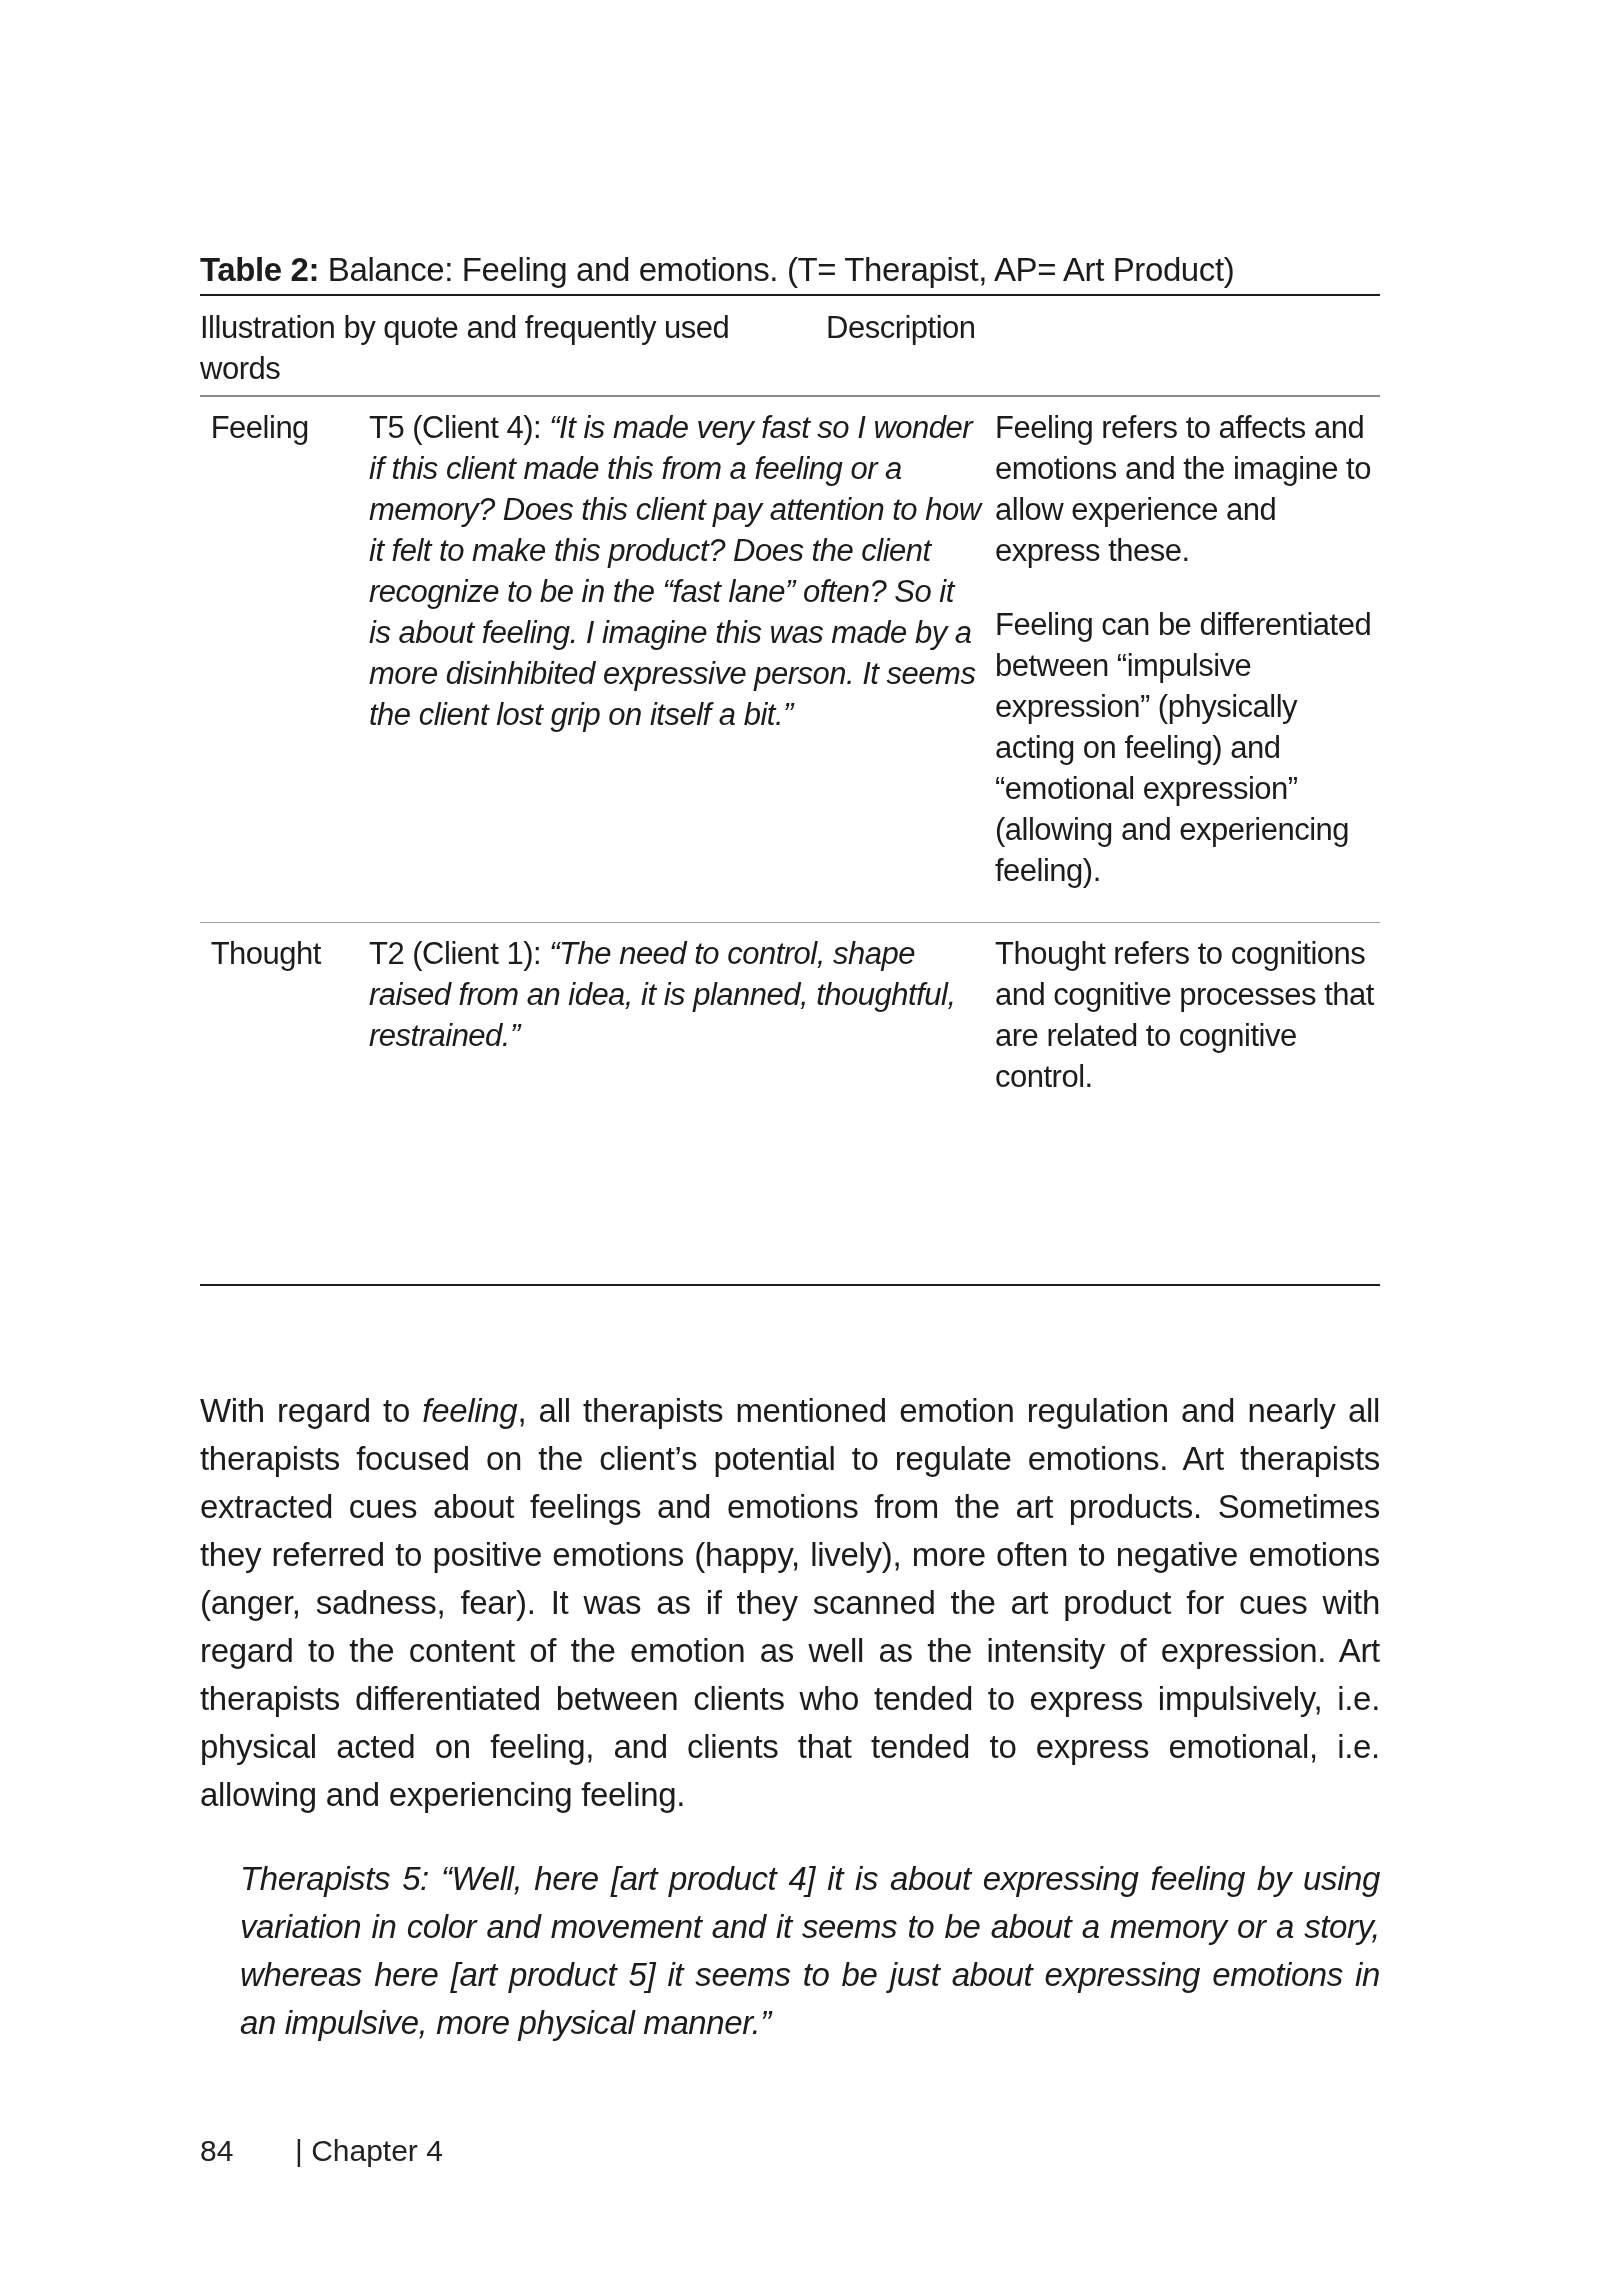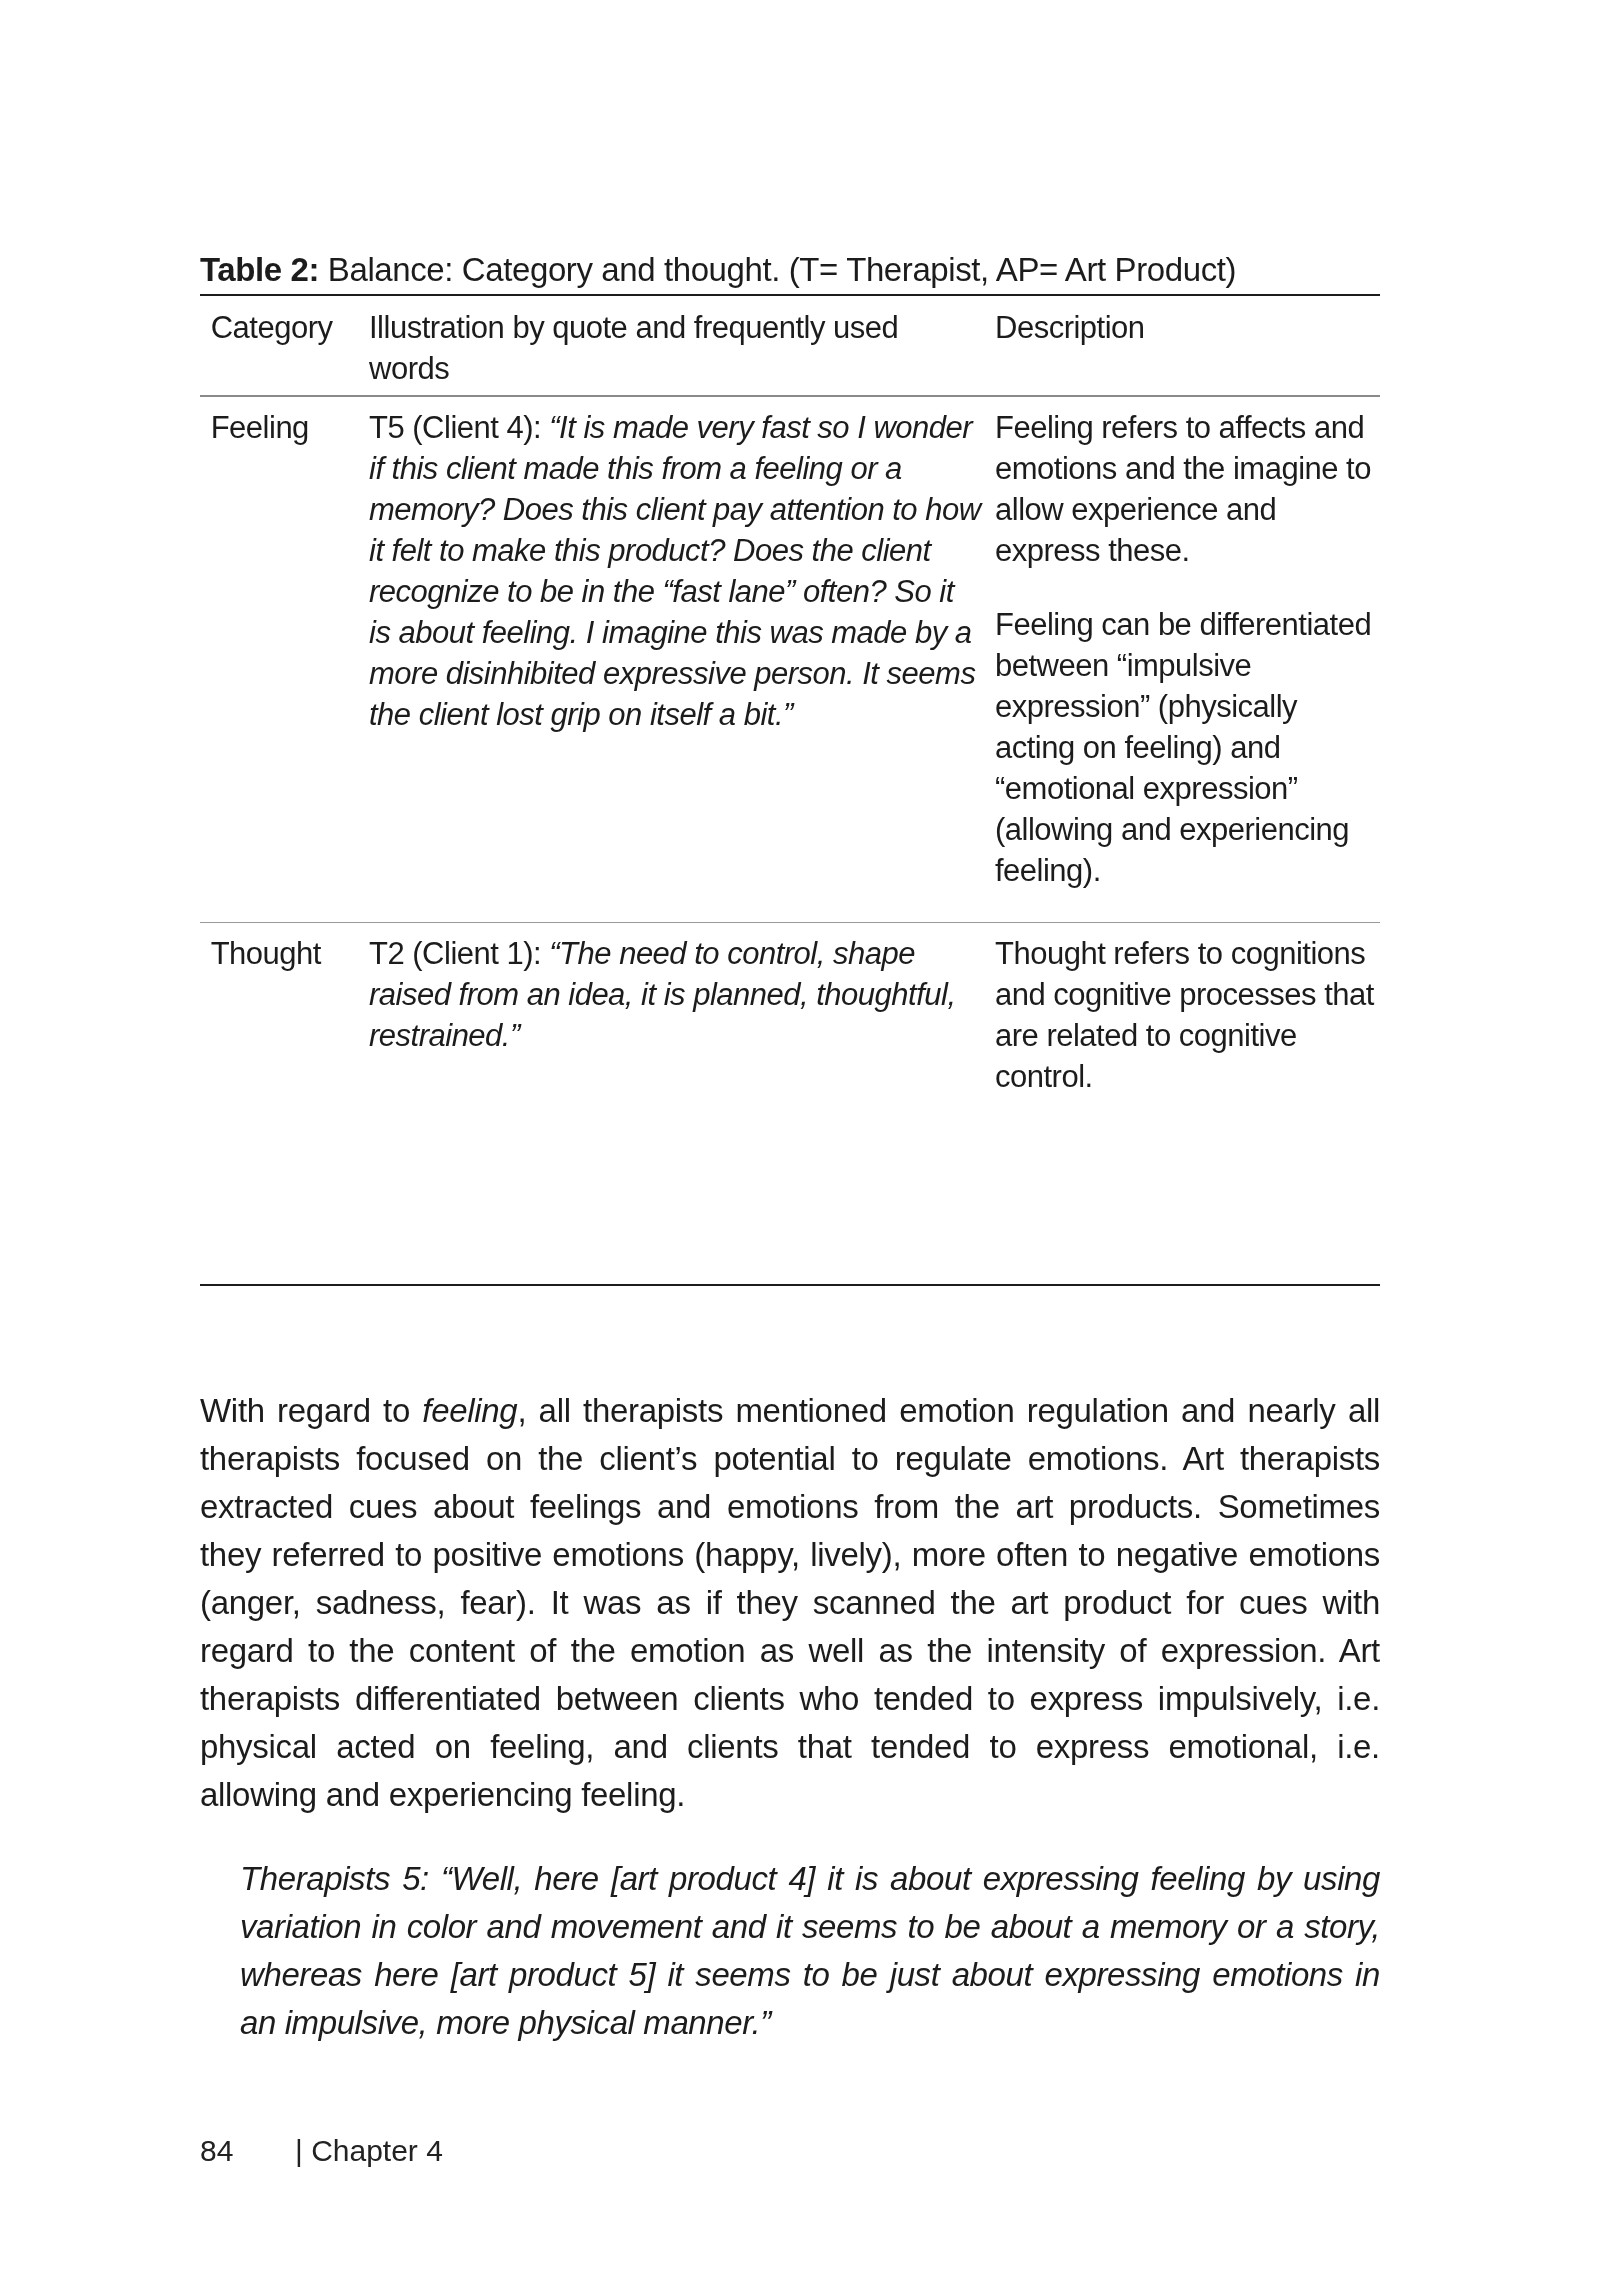--- a/index.html
+++ b/index.html
@@ -41,25 +41,24 @@
   }
   .footer {
     position: absolute; top: 2132px; left: 200px; font-size: 30px; line-height: 38px; color: #222;
   }
   .footer .pg { position: absolute; left: 0; top: 0; }
   .footer .chap { position: absolute; left: 95px; top: 0; white-space: nowrap; }
 </style>
 </head>
 <body>
 
-<div class="caption"><b>Table 2:</b><span> Balance: Category and thought. (T= Therapist, AP= Art Product)</span></div>
+<div class="caption"><b>Table 2:</b><span> Balance: Feeling and emotions. (T= Therapist, AP= Art Product)</span></div>
 
 <div class="tbl">
   <div class="row hdr">
-    <div class="c1 cell-text">Category</div>
     <div class="c2 cell-text">Illustration by quote and frequently used words</div>
     <div class="c3 cell-text">Description</div>
   </div>
 
   <div class="row body-row sep row-feeling">
     <div class="c1 cell-text">Feeling</div>
     <div class="c2 cell-text">
       <div><span>T5 (Client 4): </span><span class="it">“It is made very fast so I wonder if this client made this from a feeling or a memory? Does this client pay attention to how it felt to make this product? Does the client recognize to be in the “fast lane” often? So it is about feeling. I imagine this was made by a more disinhibited expressive person. It seems the client lost grip on itself a bit.”</span></div>
       <div class="para-gap"></div>
     </div>

